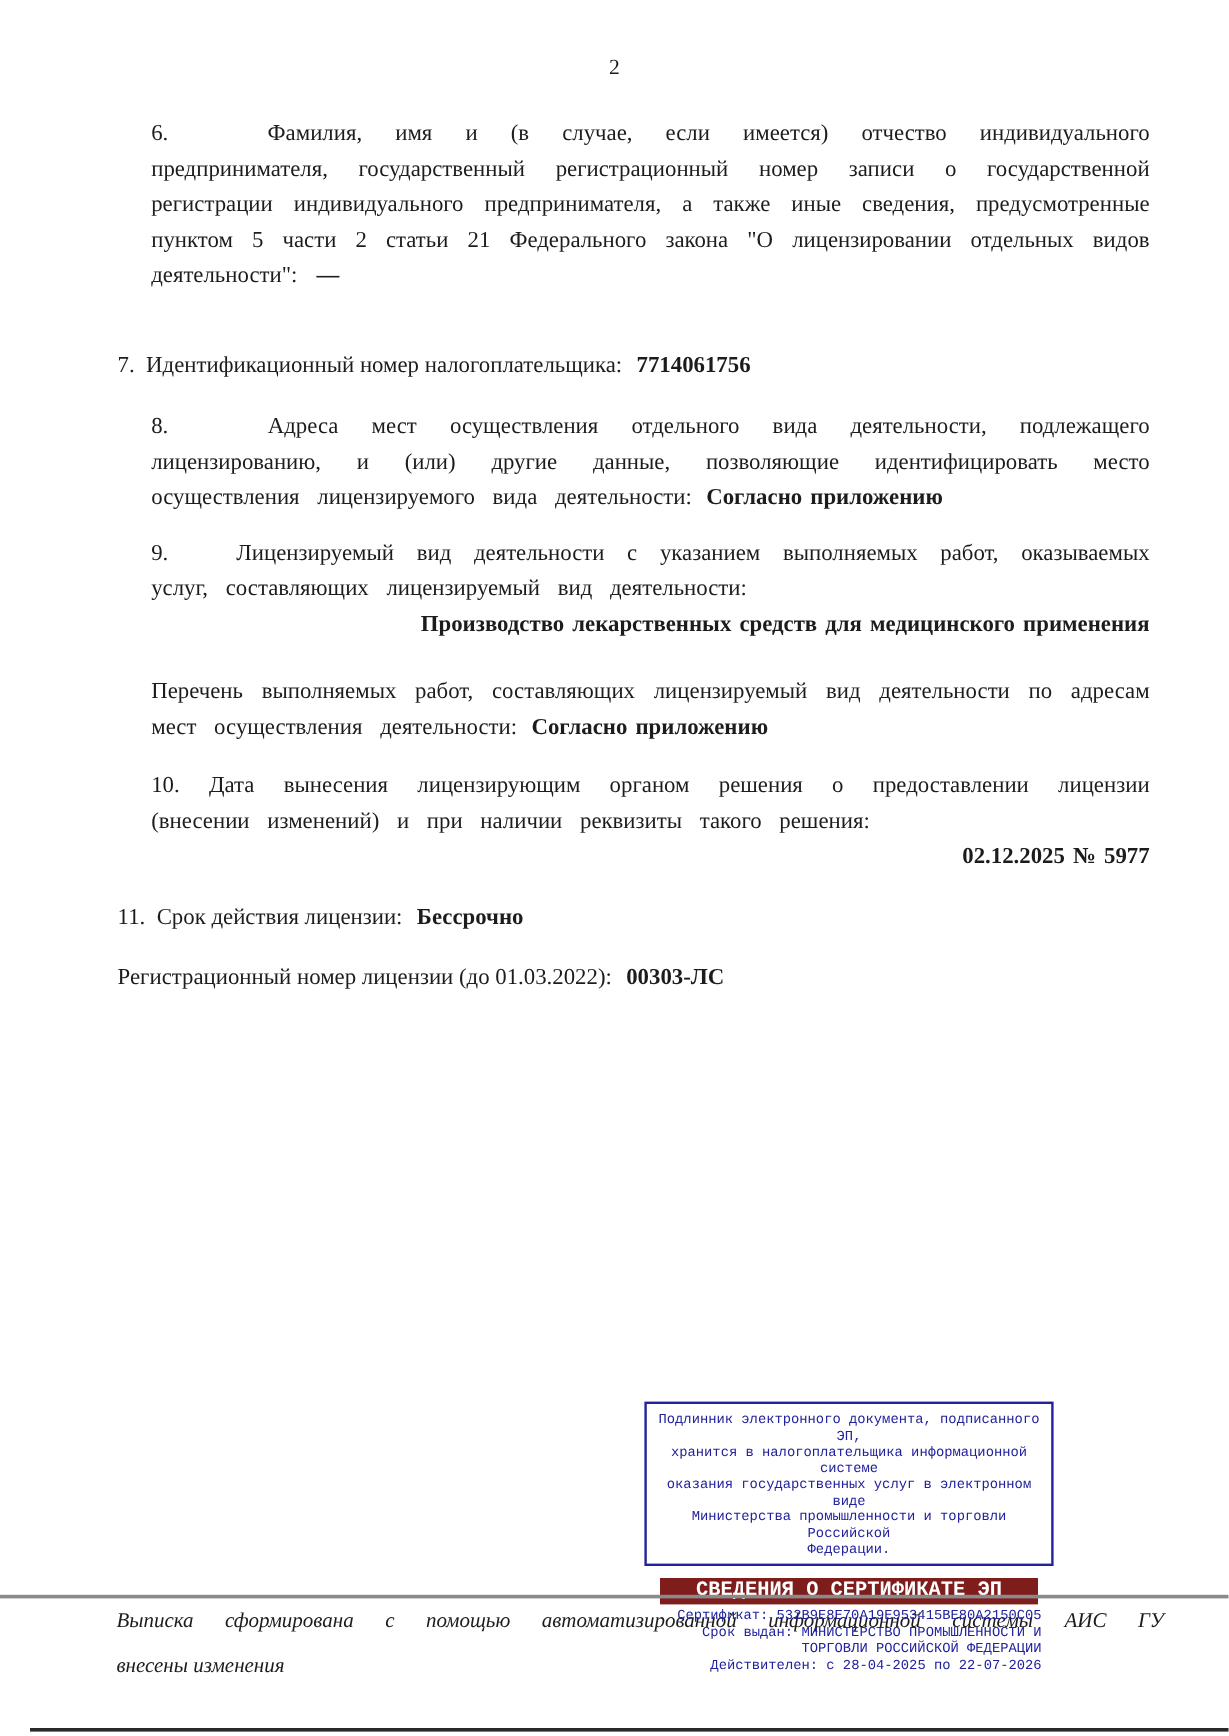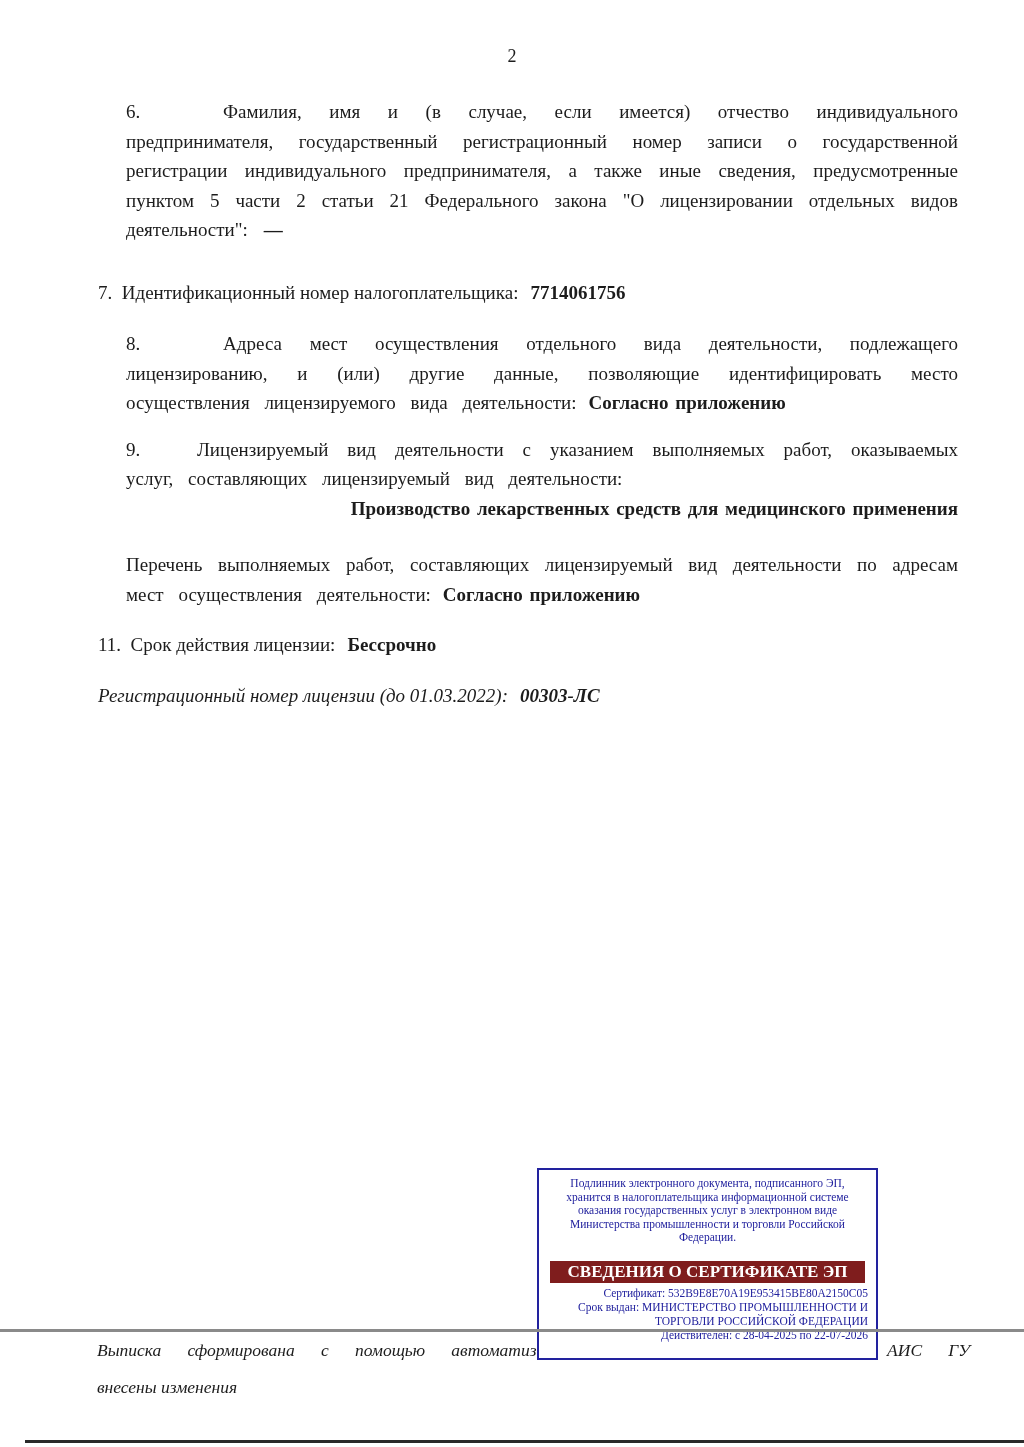--- a/index.html
+++ b/index.html
@@ -10,36 +10,36 @@
   .page-number {
     position:absolute; top:46px; left:0; width:100%;
     text-align:center; font-size:18px;
   }
   .content {
     position:absolute; left:98px; top:97px; width:860px;
     font-size:19px; line-height:29.5px; text-align:justify;
   }
   .para { margin:0; }
   .ws { word-spacing:10px;margin-left:28px; }
-  .p7  { margin-top:33px; }
+  .p7  { margin-top:45px; }
   .p8  { margin-top:22px; }
   .p9  { margin-top:17px; }
   .pp  { margin-top:27px; }
   .p10 { margin-top:19px; }
   .p11 { margin-top:21px; }
-  .preg{ margin-top:21px;font-style:italic; }
+  .preg{ margin-top:21px; }
   .val { font-weight:bold; margin-left:12px; word-spacing:2px; }
   .val.block { display:block; margin-left:0; padding-left:10px; text-align:right; }
   .p10 .val.block { padding-left:0; }
   .val.dash { margin-left:16px; }
 
   .stamp {
-    position:absolute; left:537px; top:1168px; width:341px; height:192px;
+    position:absolute; left:537px; top:1168px; width:341px; height:137px;
     box-sizing:border-box; border:2px solid #22229e; background:#ffffff;
-    z-index:2; font-family:Liberation Serif, serif; color:#22229e;
+    z-index:2; font-family:Liberation Mono, monospace; color:#22229e;
   }
   .stamp-intro { margin-top:7px; text-align:center; font-size:11.5px; line-height:13.5px; }
   .stamp-banner {
     margin:16px 11px 3px 11px; background:#7f1d1d; color:#ffffff;
     font-weight:bold; font-size:17px; line-height:22px; text-align:center;
   }
   .stamp-details { margin:1px 8px 0 10px; font-size:11.5px; line-height:14px; text-align:right; }
 
   .gray-rule {
     position:absolute; left:0; top:1329px; width:1024px; height:3px;
@@ -68,20 +68,21 @@
     <p class="para ws"><span>6.&nbsp;&nbsp; Фамилия, имя и (в случае, если имеется) отчество индивидуального предпринимателя, государственный регистрационный номер записи о государственной регистрации индивидуального предпринимателя, а также иные сведения, предусмотренные пунктом 5 части 2 статьи 21 Федерального закона "О лицензировании отдельных видов деятельности":</span><span class="val dash">—</span></p>
 
     <p class="para p7"><span>7.&nbsp; Идентификационный номер налогоплательщика:</span><span class="val">7714061756</span></p>
 
     <p class="para p8 ws"><span>8.&nbsp;&nbsp; Адреса мест осуществления отдельного вида деятельности, подлежащего лицензированию, и (или) другие данные, позволяющие идентифицировать место осуществления лицензируемого вида деятельности:</span><span class="val">Согласно приложению</span></p>
 
     <p class="para p9 ws"><span>9.&nbsp;&nbsp; Лицензируемый вид деятельности с указанием выполняемых работ, оказываемых услуг, составляющих лицензируемый вид деятельности:</span><span class="val block">Производство лекарственных средств для медицинского применения</span></p>
 
     <p class="para pp ws"><span>Перечень выполняемых работ, составляющих лицензируемый вид деятельности по адресам мест осуществления деятельности:</span><span class="val">Согласно приложению</span></p>
 
+    <p class="para p10 ws"><span>10. Дата вынесения лицензирующим органом решения о предоставлении лицензии (внесении изменений) и при наличии реквизиты такого решения:</span><span class="val block">02.12.2025 № 5977</span></p>
 
     <p class="para p11"><span>11.&nbsp; Срок действия лицензии:</span><span class="val">Бессрочно</span></p>
 
     <p class="para preg"><span>Регистрационный номер лицензии (до 01.03.2022):</span><span class="val">00303-ЛС</span></p>
 
   </div>
 
   <div class="stamp">
     <div class="stamp-intro">
       <div>Подлинник электронного документа, подписанного ЭП,</div>

